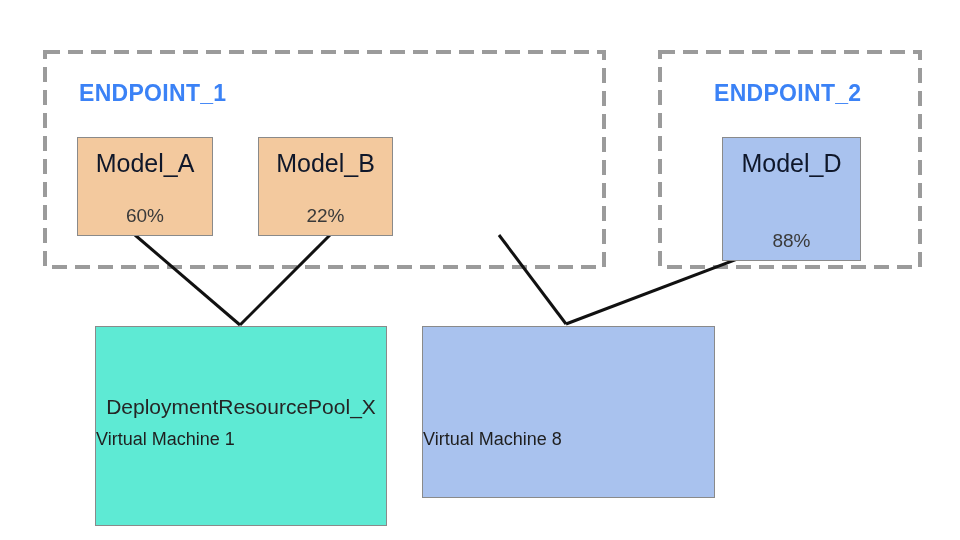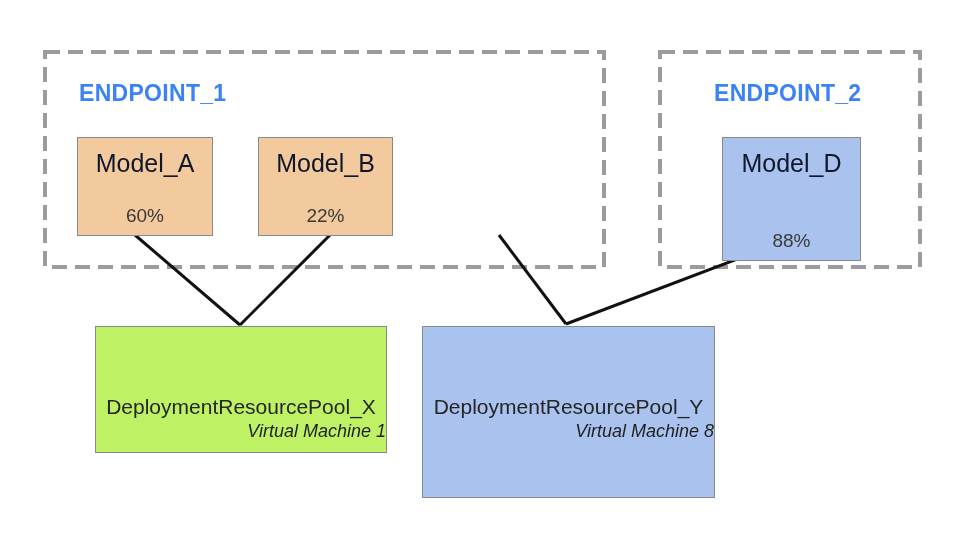--- a/index.html
+++ b/index.html
@@ -62,28 +62,27 @@
     top: 68px;
     left: 0;
     width: 100%;
     text-align: center;
     font-size: 21px;
     color: #252525;
     white-space: nowrap;
   }
   .pool-machine {
     position: absolute;
-    top: 94px;
+    top: 102px;
     left: 0;
     width: 100%;
-    text-align: right;
+    text-align: left;
     font-size: 18px;
     color: #1f1f1f;
     white-space: nowrap;
-    font-style: italic;
   }
 </style>
 </head>
 <body>
 
 <div class="canvas">
 
   <svg class="layer" viewBox="0 0 960 540" xmlns="http://www.w3.org/2000/svg">
     <rect x="45" y="52" width="559" height="215" fill="none" stroke-width="4" stroke-dasharray="15 8" style="stroke: rgb(155, 155, 155);"></rect>
     <rect x="660" y="52" width="260" height="215" fill="none" stroke-width="4" stroke-dasharray="15 8" style="stroke: rgb(155, 155, 155);"></rect>
@@ -105,23 +104,22 @@
     <div class="model-label">Model_B</div>
     <div class="model-traffic">22%</div>
   </div>
 
 
   <div class="model-box" style="left: 722px; top: 137px; width: 139px; height: 124px; background-color: rgb(169, 194, 238); border-color: rgb(138, 138, 138);">
     <div class="model-label">Model_D</div>
     <div class="model-traffic">88%</div>
   </div>
 
-  <div class="pool-box" style="left: 95px; top: 326px; width: 292px; height: 127px; background-color: #bef264; border-color: rgb(138, 138, 138);">
+  <div class="pool-box" style="left: 95px; top: 326px; width: 292px; height: 200px; background-color: #5eead4; border-color: rgb(138, 138, 138);">
     <div class="pool-label">DeploymentResourcePool_X</div>
     <div class="pool-machine">Virtual Machine 1</div>
   </div>
 
   <div class="pool-box" style="left: 422px; top: 326px; width: 293px; height: 172px; background-color: rgb(169, 194, 238); border-color: rgb(138, 138, 138);">
-    <div class="pool-label">DeploymentResourcePool_Y</div>
     <div class="pool-machine">Virtual Machine 8</div>
   </div>
 
 </div>
 
 </body></html>

